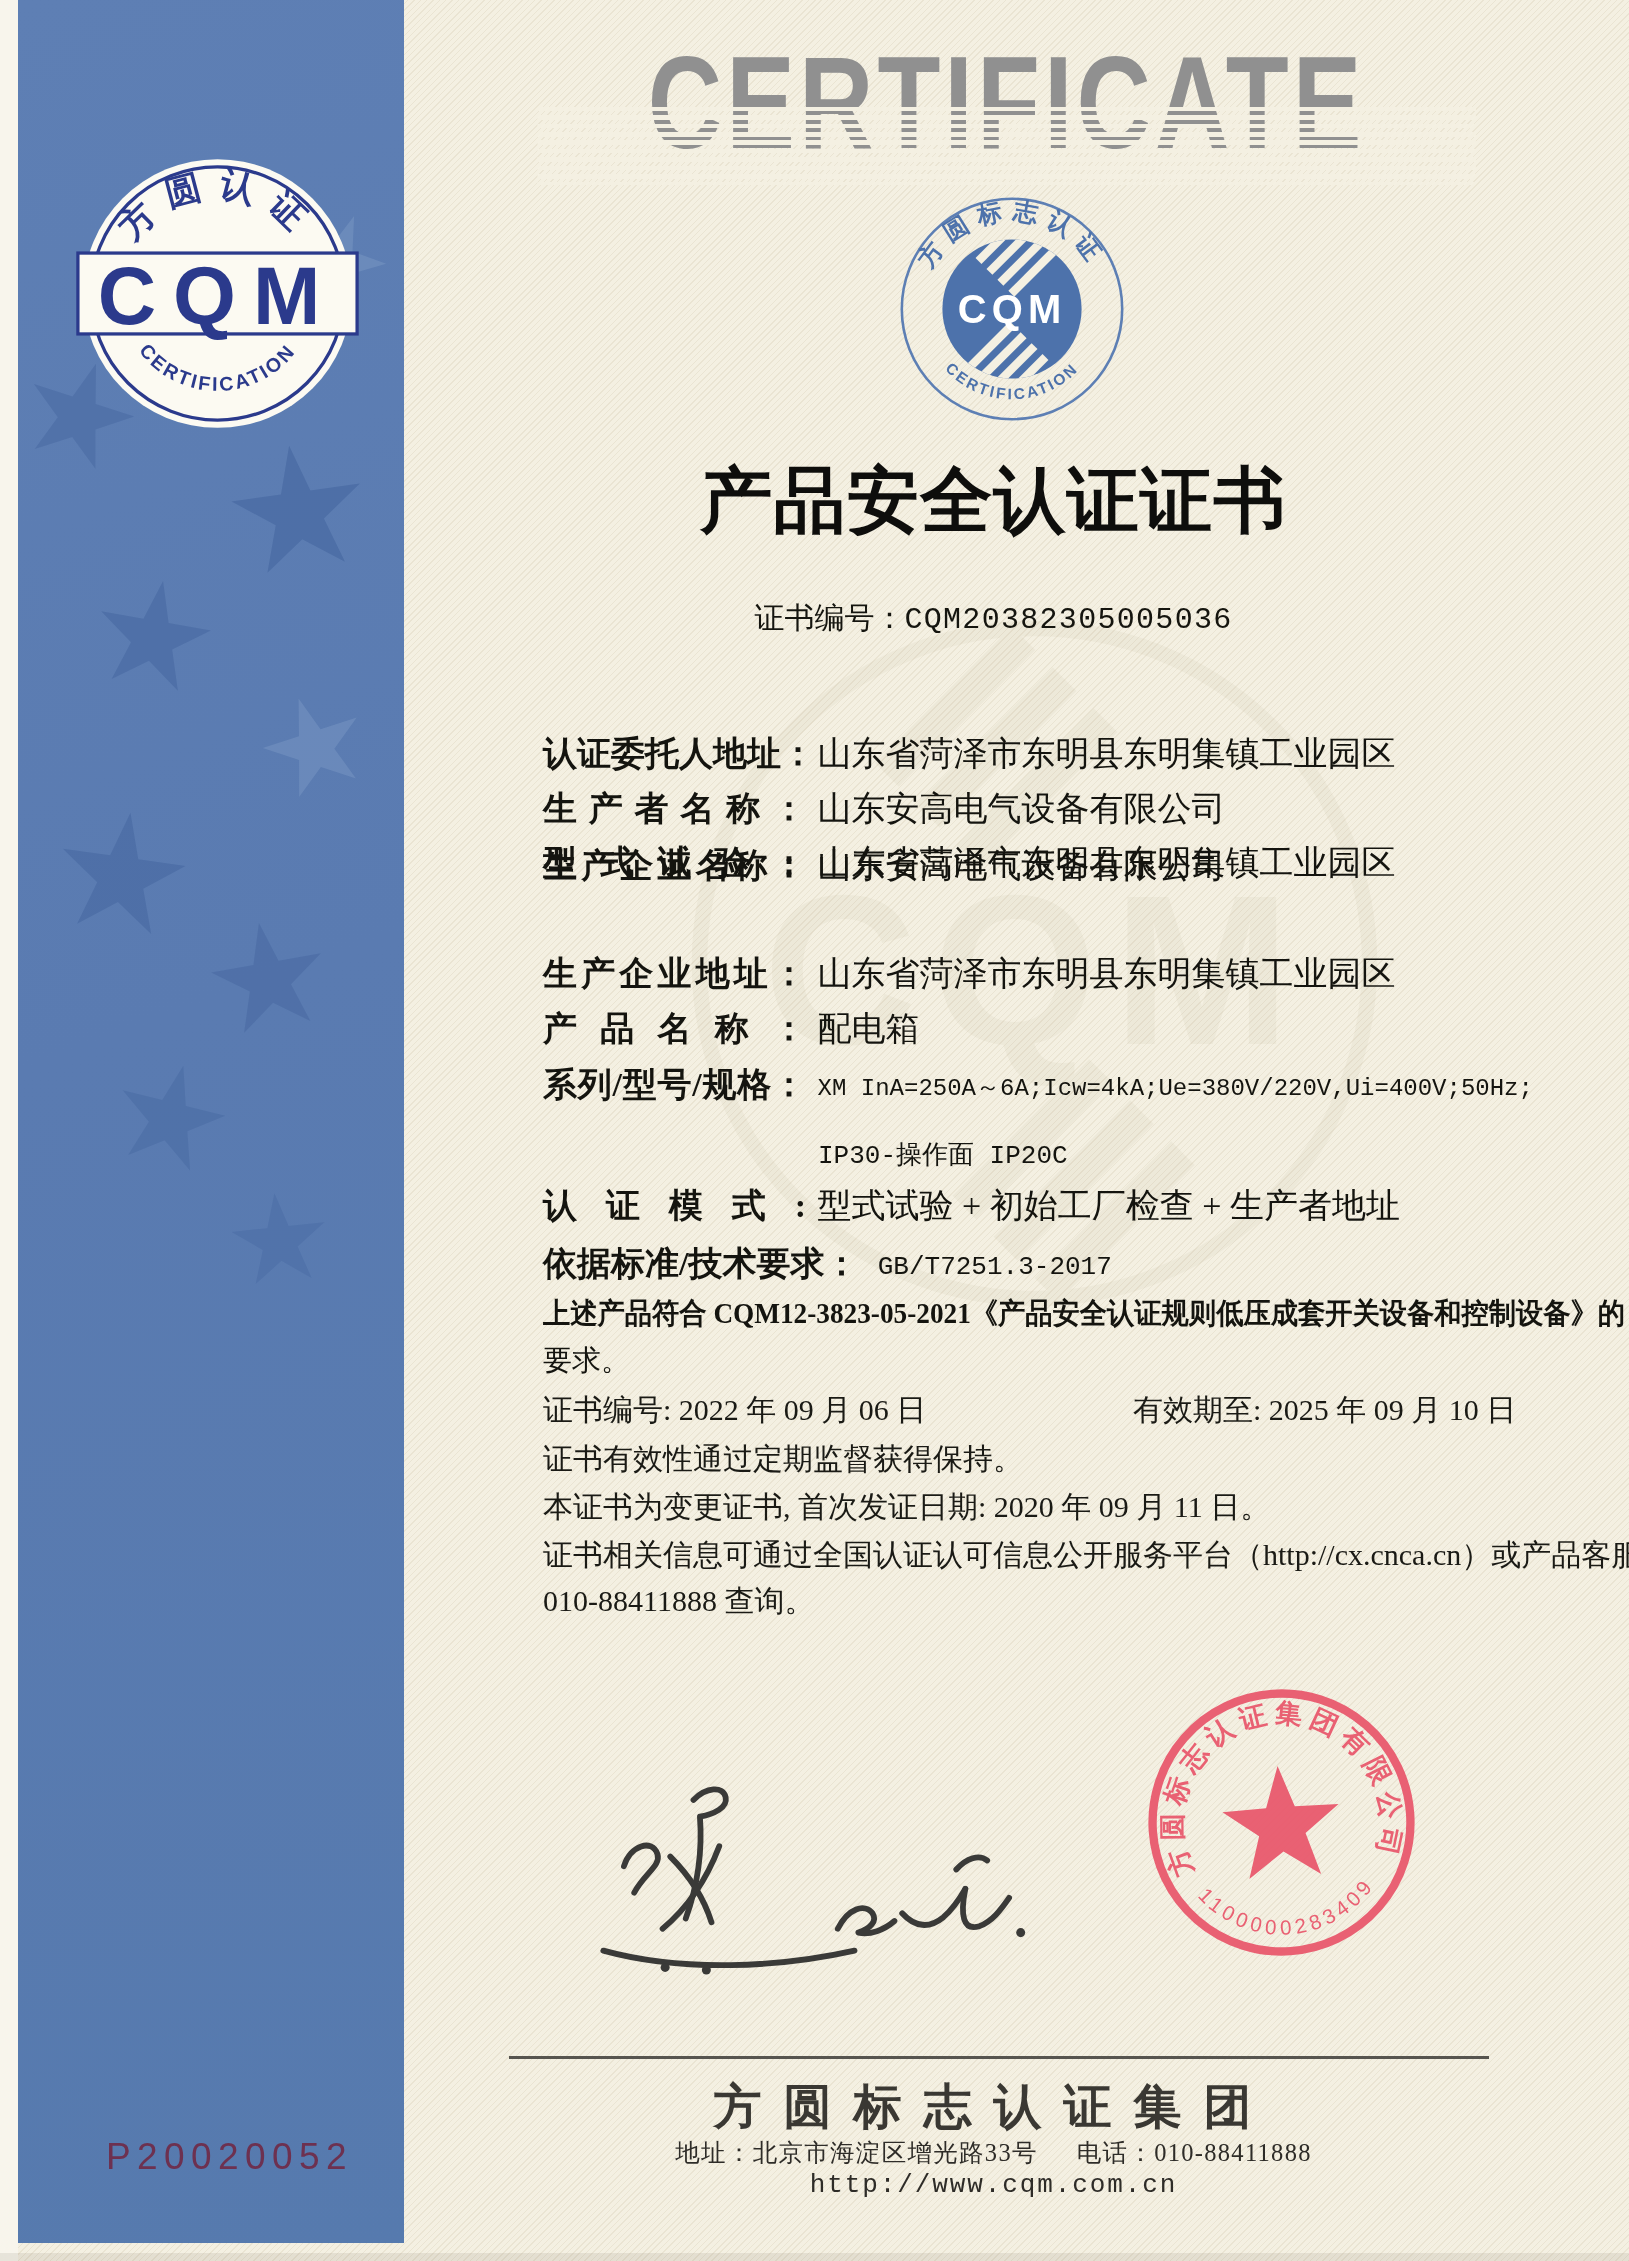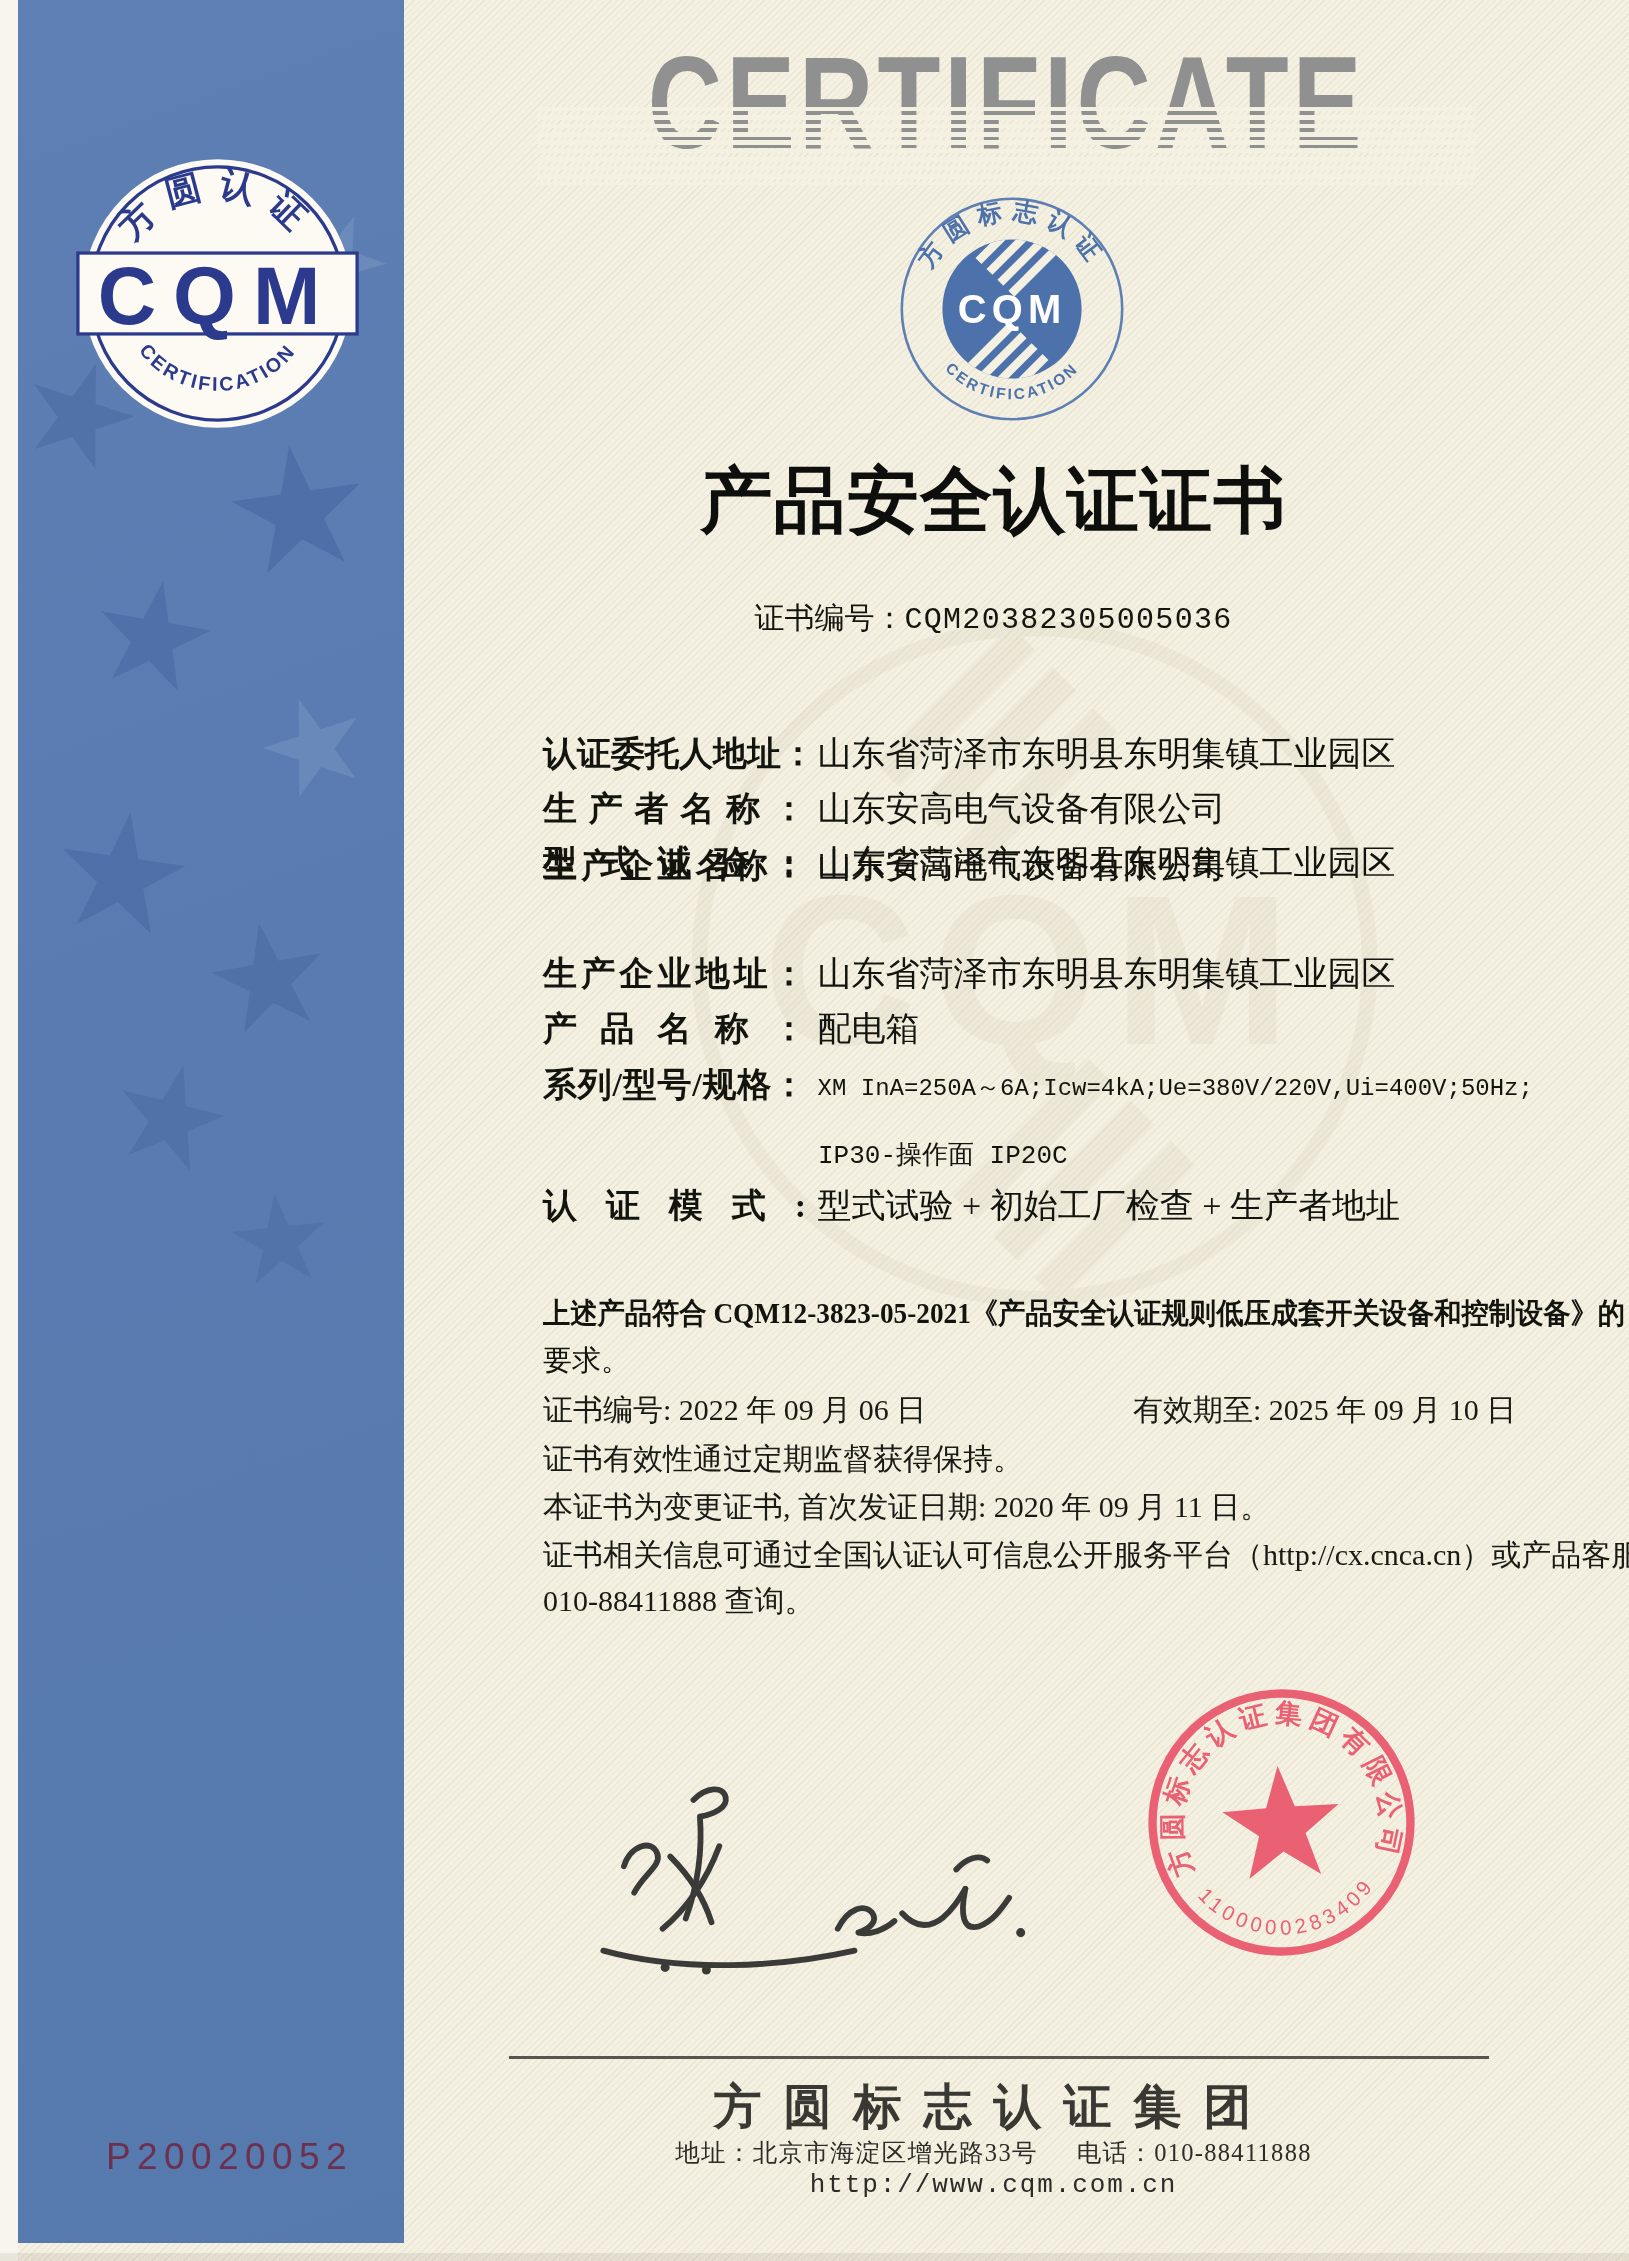--- a/index.html
+++ b/index.html
@@ -173,20 +173,23 @@
   <div class="frow" style="top:1065px;">
     <span class="flabel">系列/型号/规格：</span><span class="fvalue mono specval">XM InA=250A～6A;Icw=4kA;Ue=380V/220V,Ui=400V;50Hz;</span>
   </div>
   <div class="frow indent" style="top:1105px;margin-top:28px;">
     <span class="mono specval" style="font-size:26px;">IP30-操作面 IP20C</span>
   </div>
 
   <div class="frow" style="top:1186px;">
     <span class="flabel">认证模式:</span><span class="fvalue">型式试验 + 初始工厂检查 + 生产者地址</span>
   </div>
+  <div class="frow" style="top:1244px;">
+    <span class="stdlabel">依据标准/技术要求：</span><span class="mono stdval">GB/T7251.3-2017</span>
+  </div>
 
   <div class="frow statement" style="top:1297px;">上述产品符合 CQM12-3823-05-2021《产品安全认证规则低压成套开关设备和控制设备》的</div>
   <div class="frow statement2" style="top:1344px;">要求。</div>
 
   <div class="drow" style="top:1390px;">
     <span>证书编号:</span>
     <span>2022 年 09 月 06 日</span>
     <span class="expiry">
       <span>有效期至:</span>
       <span>2025 年 09 月 10 日</span>

